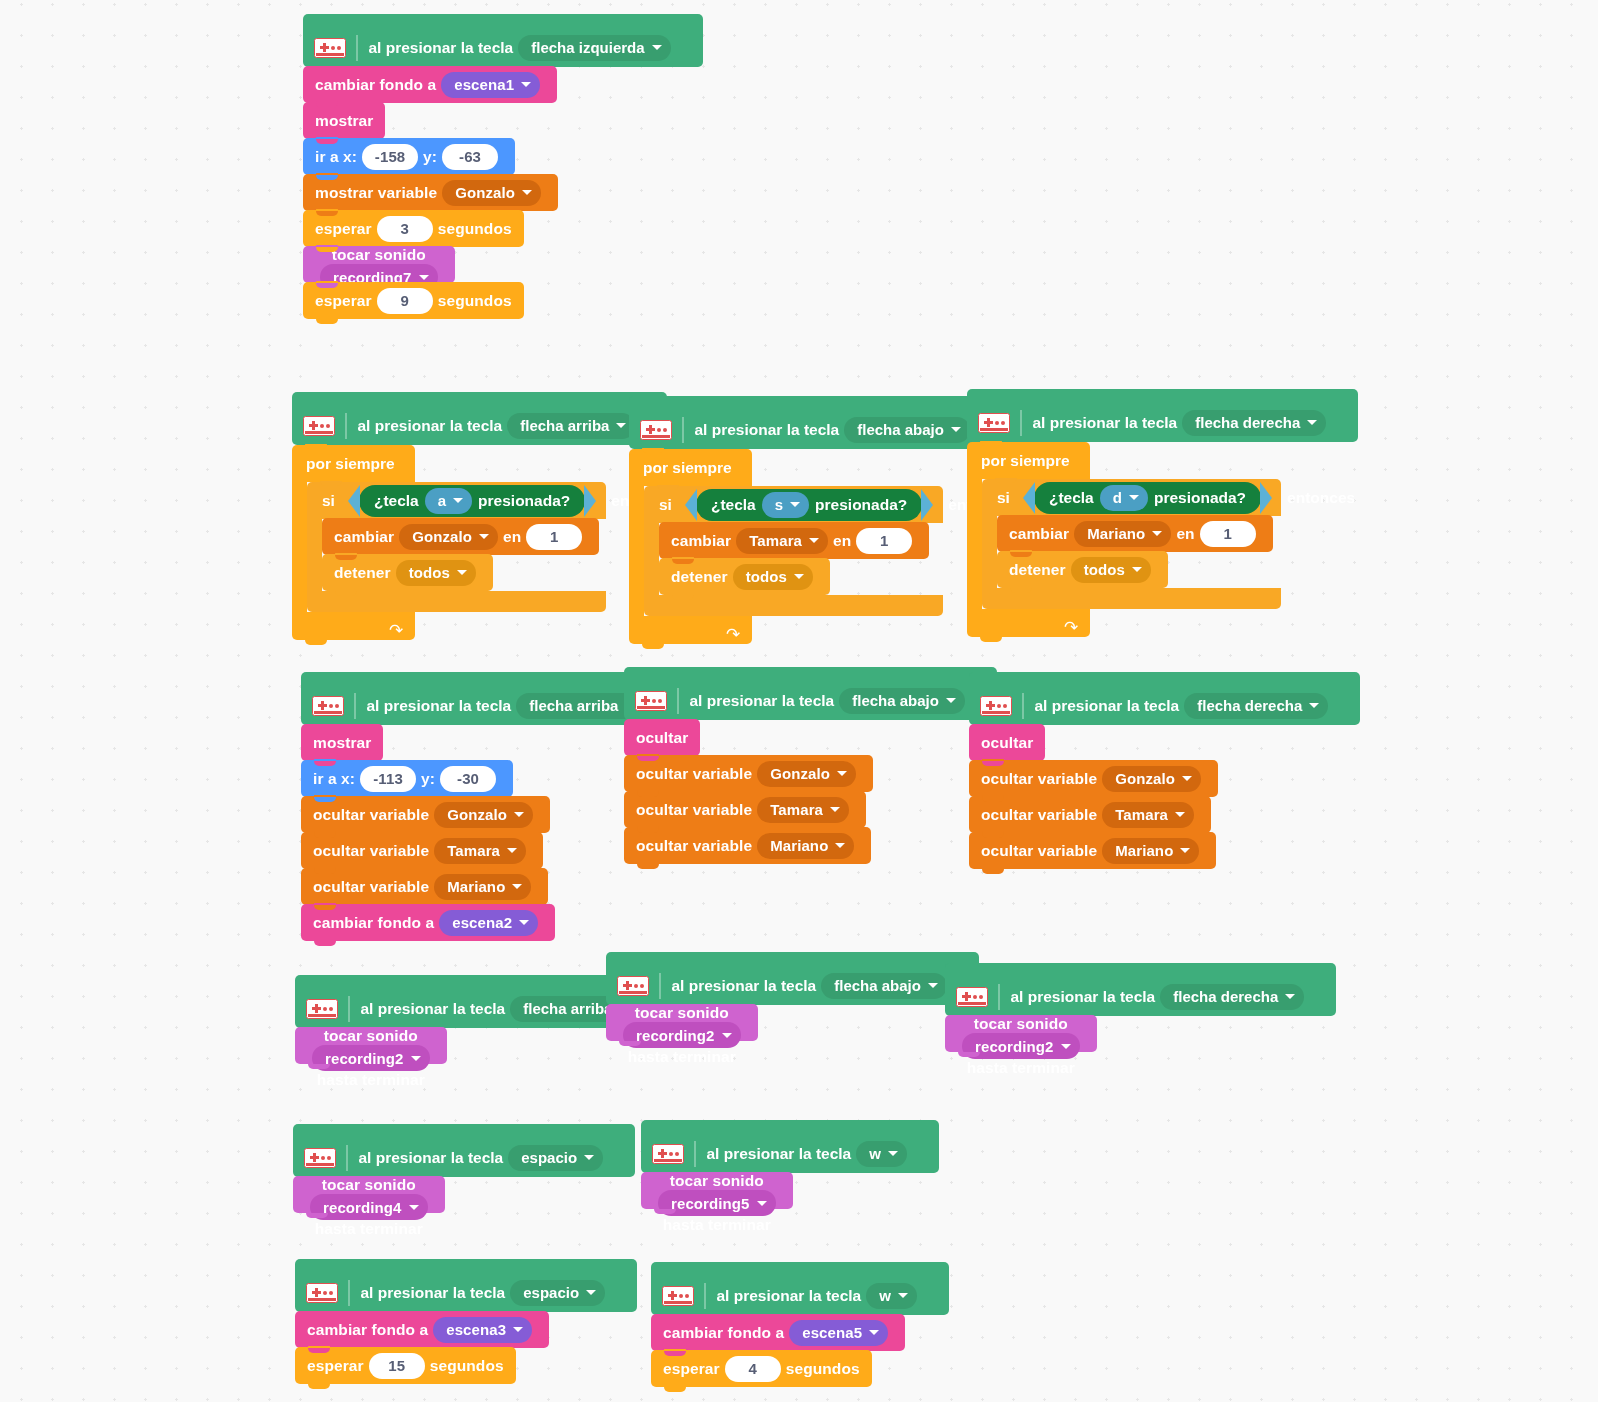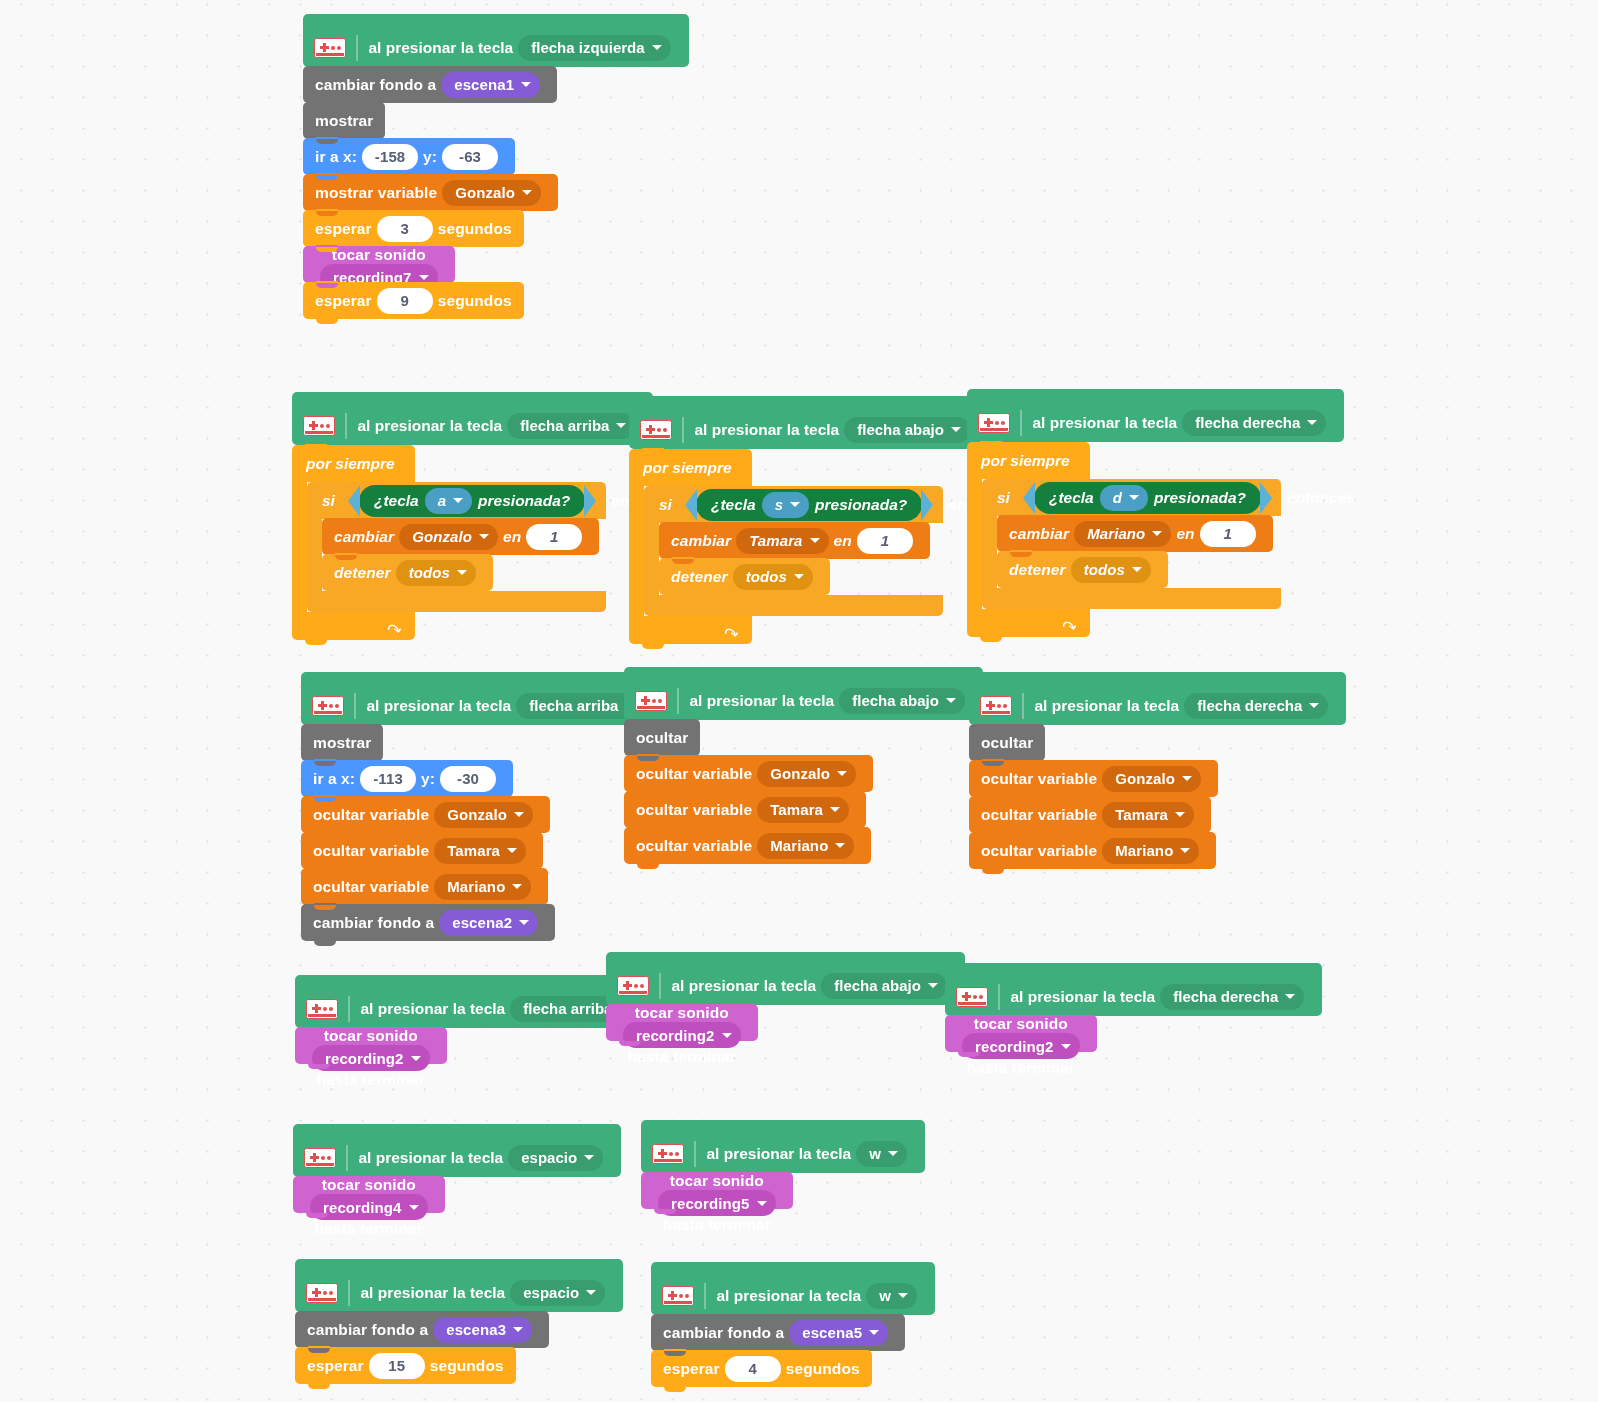--- a/index.html
+++ b/index.html
@@ -43,33 +43,33 @@
     content:"";position:absolute;left:13px;bottom:-5px;
     width:22px;height:5px;
     background:inherit;
     border-radius:0 0 6px 6px;
     z-index:2;
   }
   .blk.nobump-top::before{display:none;}
 
   
   .events  {background:#3eae7c;}
-  .looks   {background:#737373;}
+  .looks   {background:#ec4899;}
   .motion  {background:#4c97ff;text-align:center;}
   .data    {background:#ee7d16;}
   .control {background:#ffab19;}
   .sound   {background:#cf63cf;flex-direction:column;}
 
   
   .hat{
     position:relative;
     display:flex;align-items:flex-end;
     height:53px;
     border-radius:5px;
-    padding:0 13px 0 11px;
+    padding:0 27px 0 11px;
     box-sizing:border-box;
     color:#fff;font-weight:bold;font-size:15.5px;
     width:max-content;
   }
   .hat .hat-cap{
     position:absolute;left:0;top:0;right:0;height:32px;
     background:inherit;
     border-radius:32px 18px 0 0 / 30px 22px 0 0;
     z-index:-1;
   }
@@ -132,21 +132,21 @@
     display:inline-flex;align-items:center;justify-content:center;
     min-width:36px;height:26px;border-radius:14px;
     background:#fff;color:#575e75;
     font-size:15px;font-weight:bold;
     padding:0 10px;margin:0 5px;flex:none;
   }
 
   .lbl{white-space:nowrap;flex:none;}
 
   
-  .cblock{position:relative;width:max-content;font-style:italic;}
+  .cblock{position:relative;width:max-content;}
   .c-top{
     display:flex;align-items:center;
     height:37px;padding:0 14px;box-sizing:border-box;
     border-radius:5px 5px 0 0;
     color:#fff;font-weight:bold;font-size:15.5px;
     position:relative;
   }
   .c-top::before{
     content:"";position:absolute;left:13px;top:-1px;width:22px;height:5px;
     background:inherit;border-radius:0 0 6px 6px;

